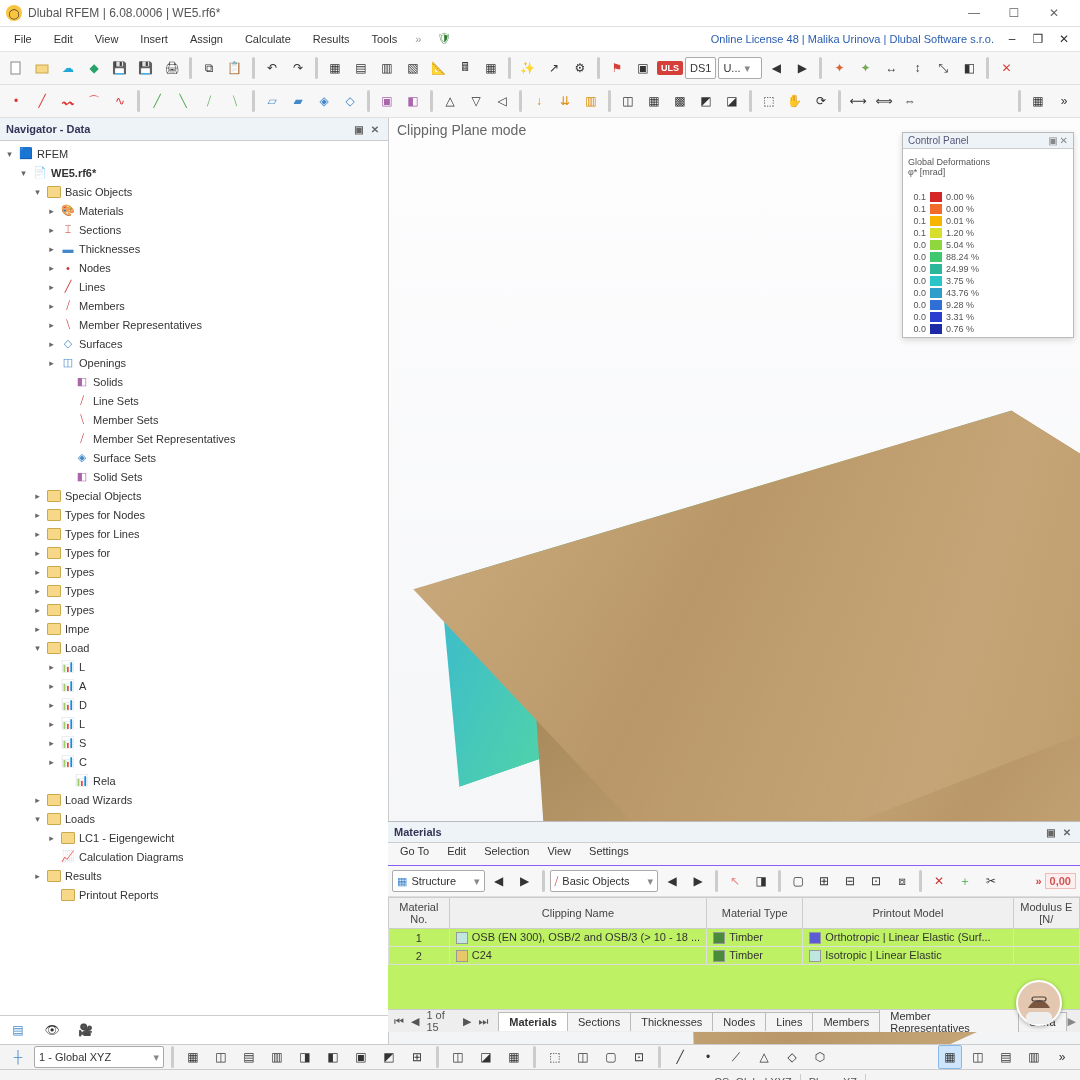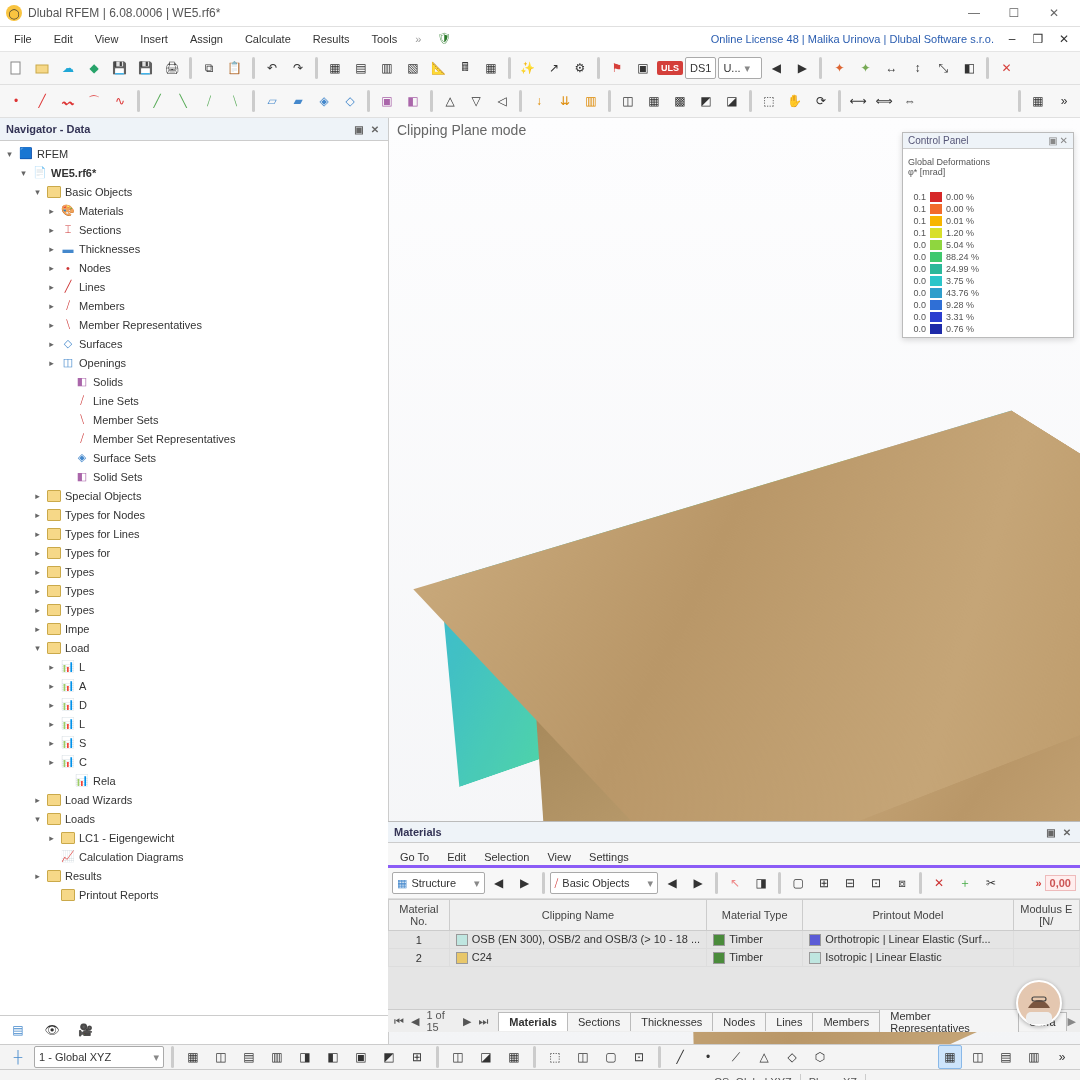--- a/index.html
+++ b/index.html
@@ -37,25 +37,25 @@
 .ctrlpanel .cp-title{background:#eef3f8;padding:2px 5px;border-bottom:1px solid #ccc;color:#557;font-size:10px;display:flex}
 .cp-title .cpx{margin-left:auto;display:flex;gap:2px;color:#888}
 .cp-sub{padding:9px 5px;color:#555;font-size:9px;line-height:1.1}
 .legend{padding:3px 5px}
 .lrow{display:flex;align-items:flex-end;height:12px;gap:4px}
 .lrow .lv{width:18px;text-align:right;color:#555}
 .lrow .lc{width:12px;height:10px}
 .lrow .lp{flex:1;color:#555}
 .mat-panel{position:absolute;left:388px;right:0;bottom:48px;height:210px;border-top:1px solid #bbb;background:#f7f7f7;display:flex;flex-direction:column}
 .mat-title{height:20px;background:#eef3f8;border-bottom:1px solid #ccc;display:flex;align-items:center;padding:0 6px;font-weight:bold;color:#335}
-.mat-menu{height:22px;display:flex;align-items:flex-end;padding:0 4px;gap:2px;border-bottom:3px solid #8b5cf6}
+.mat-menu{height:22px;display:flex;align-items:flex-start;padding:0 4px;gap:2px;border-bottom:1px solid #8b5cf6}
 .mat-menu .m{padding:2px 8px}
 .mat-tb{height:26px;display:flex;align-items:center;padding:2px 4px;gap:2px;border-bottom:1px solid #ddd;background:#f7f7f7}
 .combo{display:flex;align-items:center;border:1px solid #aaa;background:#fff;height:20px;padding:0 4px;gap:4px;border-radius:2px}
-.mat-grid{flex:1;overflow:auto;background:#e5e5e5}
+.mat-grid{flex:1;overflow:auto;background:#bef264}
 table.grid{border-collapse:collapse;width:100%;font-size:11px}
 table.grid th{background:#f0f0f0;border:1px solid #ccc;padding:3px 6px;font-weight:normal;color:#444;text-align:center}
 table.grid td{border:1px solid #ddd;padding:2px 6px;white-space:nowrap}
 table.grid td.c{text-align:center}
 .mat-tabs{height:22px;display:flex;align-items:center;background:#eee;border-top:1px solid #ccc;padding:0 4px;gap:0;overflow:hidden}
 .mat-tabs .pgnav{display:flex;align-items:center;gap:3px;margin-right:8px;color:#555}
 .mat-tabs .pgnav span{padding:0 2px}
 .mtab{padding:3px 10px;border:1px solid #bbb;border-bottom:none;background:#f4f4f4;margin-right:-1px;font-size:11px;cursor:default}
 .mtab.active{background:#fff;font-weight:bold}
 .avatar{position:absolute;right:18px;bottom:6px;width:42px;height:42px;border-radius:50%;background:#e4c7b0;border:2px solid #fff;box-shadow:0 1px 4px rgba(0,0,0,.3)}

